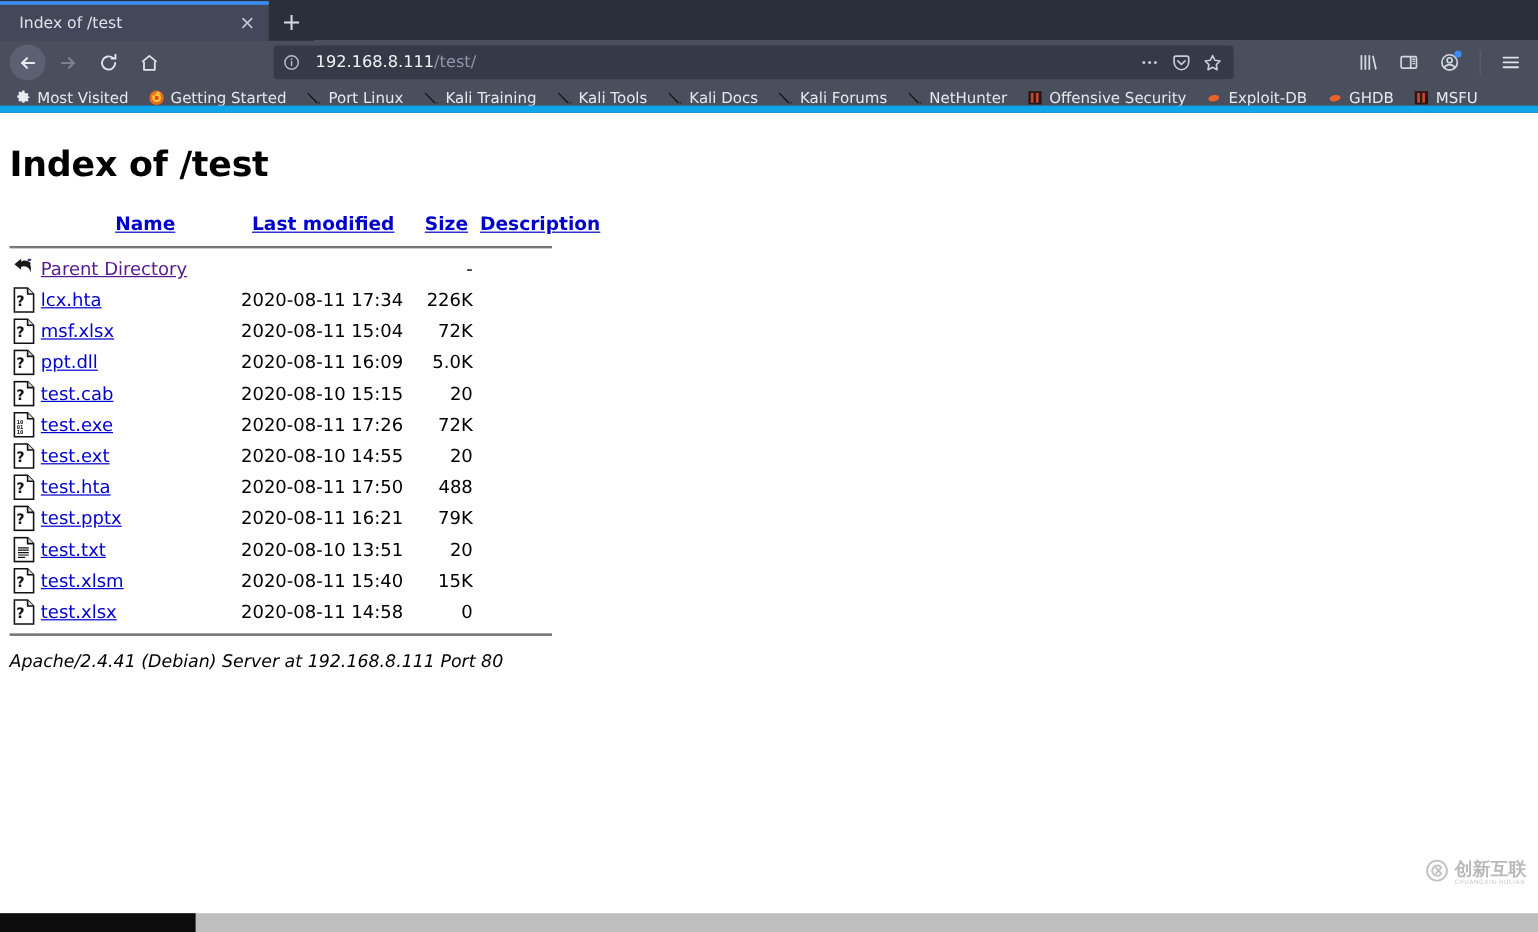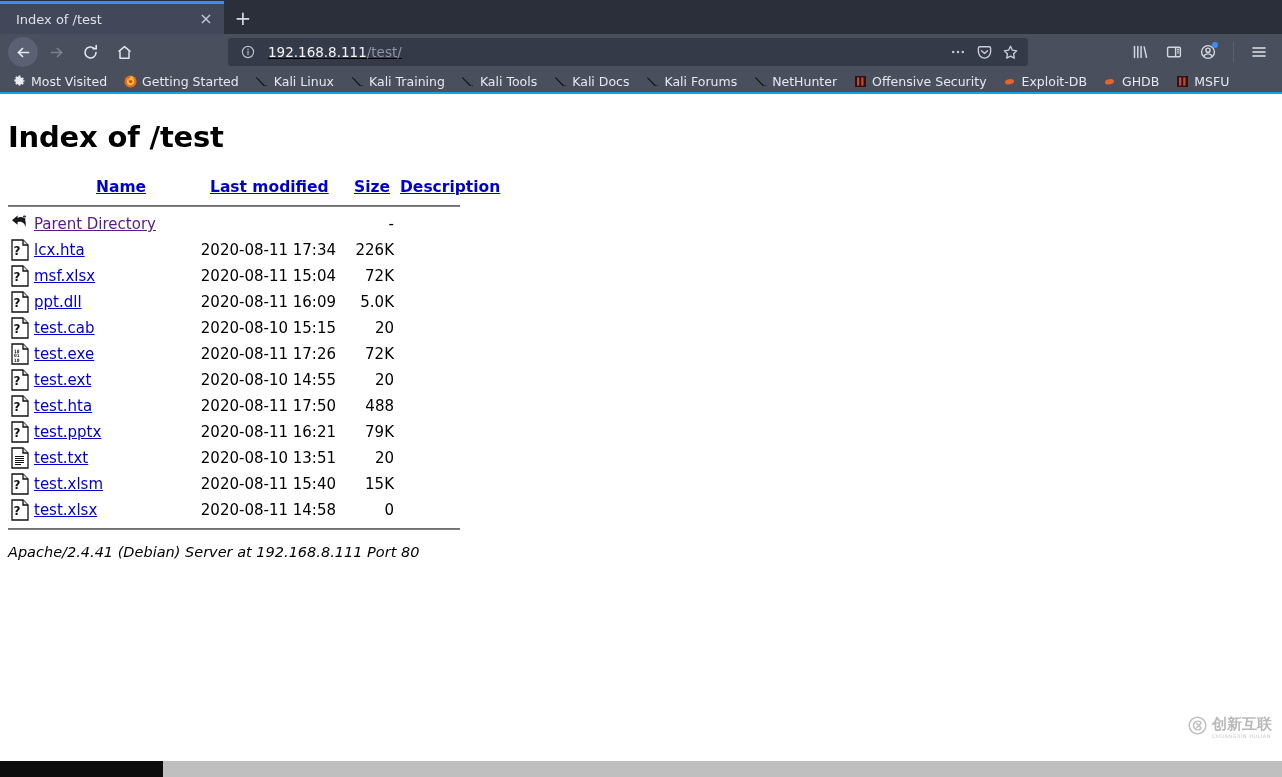--- a/index.html
+++ b/index.html
@@ -94,23 +94,22 @@
   .navbtn.disabled svg { opacity: .45; }
 
   .urlbar {
     flex: 1;
     height: 28px;
     background: #353a48;
     border-radius: 3px;
     margin: 0 10px 0 86px;
     display: flex;
     align-items: center;
-    padding: 0 6px 0 8px;
+    padding: 0 6px 0 3px;
     max-width: 800px;
-    text-decoration: underline;
   }
   .url-text {
     flex: 1;
     color: #f2f3f6;
     font-size: 13.5px;
     margin-left: 8px;
     white-space: nowrap;
     overflow: hidden;
   }
   .url-text .path { color: #8f95a6; }
@@ -138,21 +137,21 @@
   }
 
   
   .bookmarks {
     height: 24px;
     background: #4a4f5e;
     display: flex;
     align-items: flex-start;
     padding: 0 4px;
     gap: 0;
-    border-bottom: 2px solid #0ea5e9;
+    border-bottom: 6px solid #0ea5e9;
     overflow: hidden;
   }
   .bm {
     display: flex;
     align-items: center;
     gap: 5px;
     padding: 0 8px;
     height: 22px;
     color: #e6e8ee;
     font-size: 12.5px;
@@ -415,21 +414,21 @@
       <span>Getting Started</span>
     </div>
 
     <div class="bm">
       <span class="bm-ico">
         <svg width="13" height="13" viewBox="0 0 13 13">
             <path d="M1.5 2l8.6 8.6-1.2.6L1 3z" fill="#141414"></path>
             <path d="M10.3 10.8l1.5.6-.5-1.6z" fill="#141414"></path>
           </svg>
       </span>
-      <span>Kali Linux</span>
+      <span>Port Linux</span>
     </div>
 
     <div class="bm">
       <span class="bm-ico">
         <svg width="13" height="13" viewBox="0 0 13 13">
             <path d="M1.5 2l8.6 8.6-1.2.6L1 3z" fill="#141414"></path>
             <path d="M10.3 10.8l1.5.6-.5-1.6z" fill="#141414"></path>
           </svg>
       </span>
       <span>Kali Training</span>

